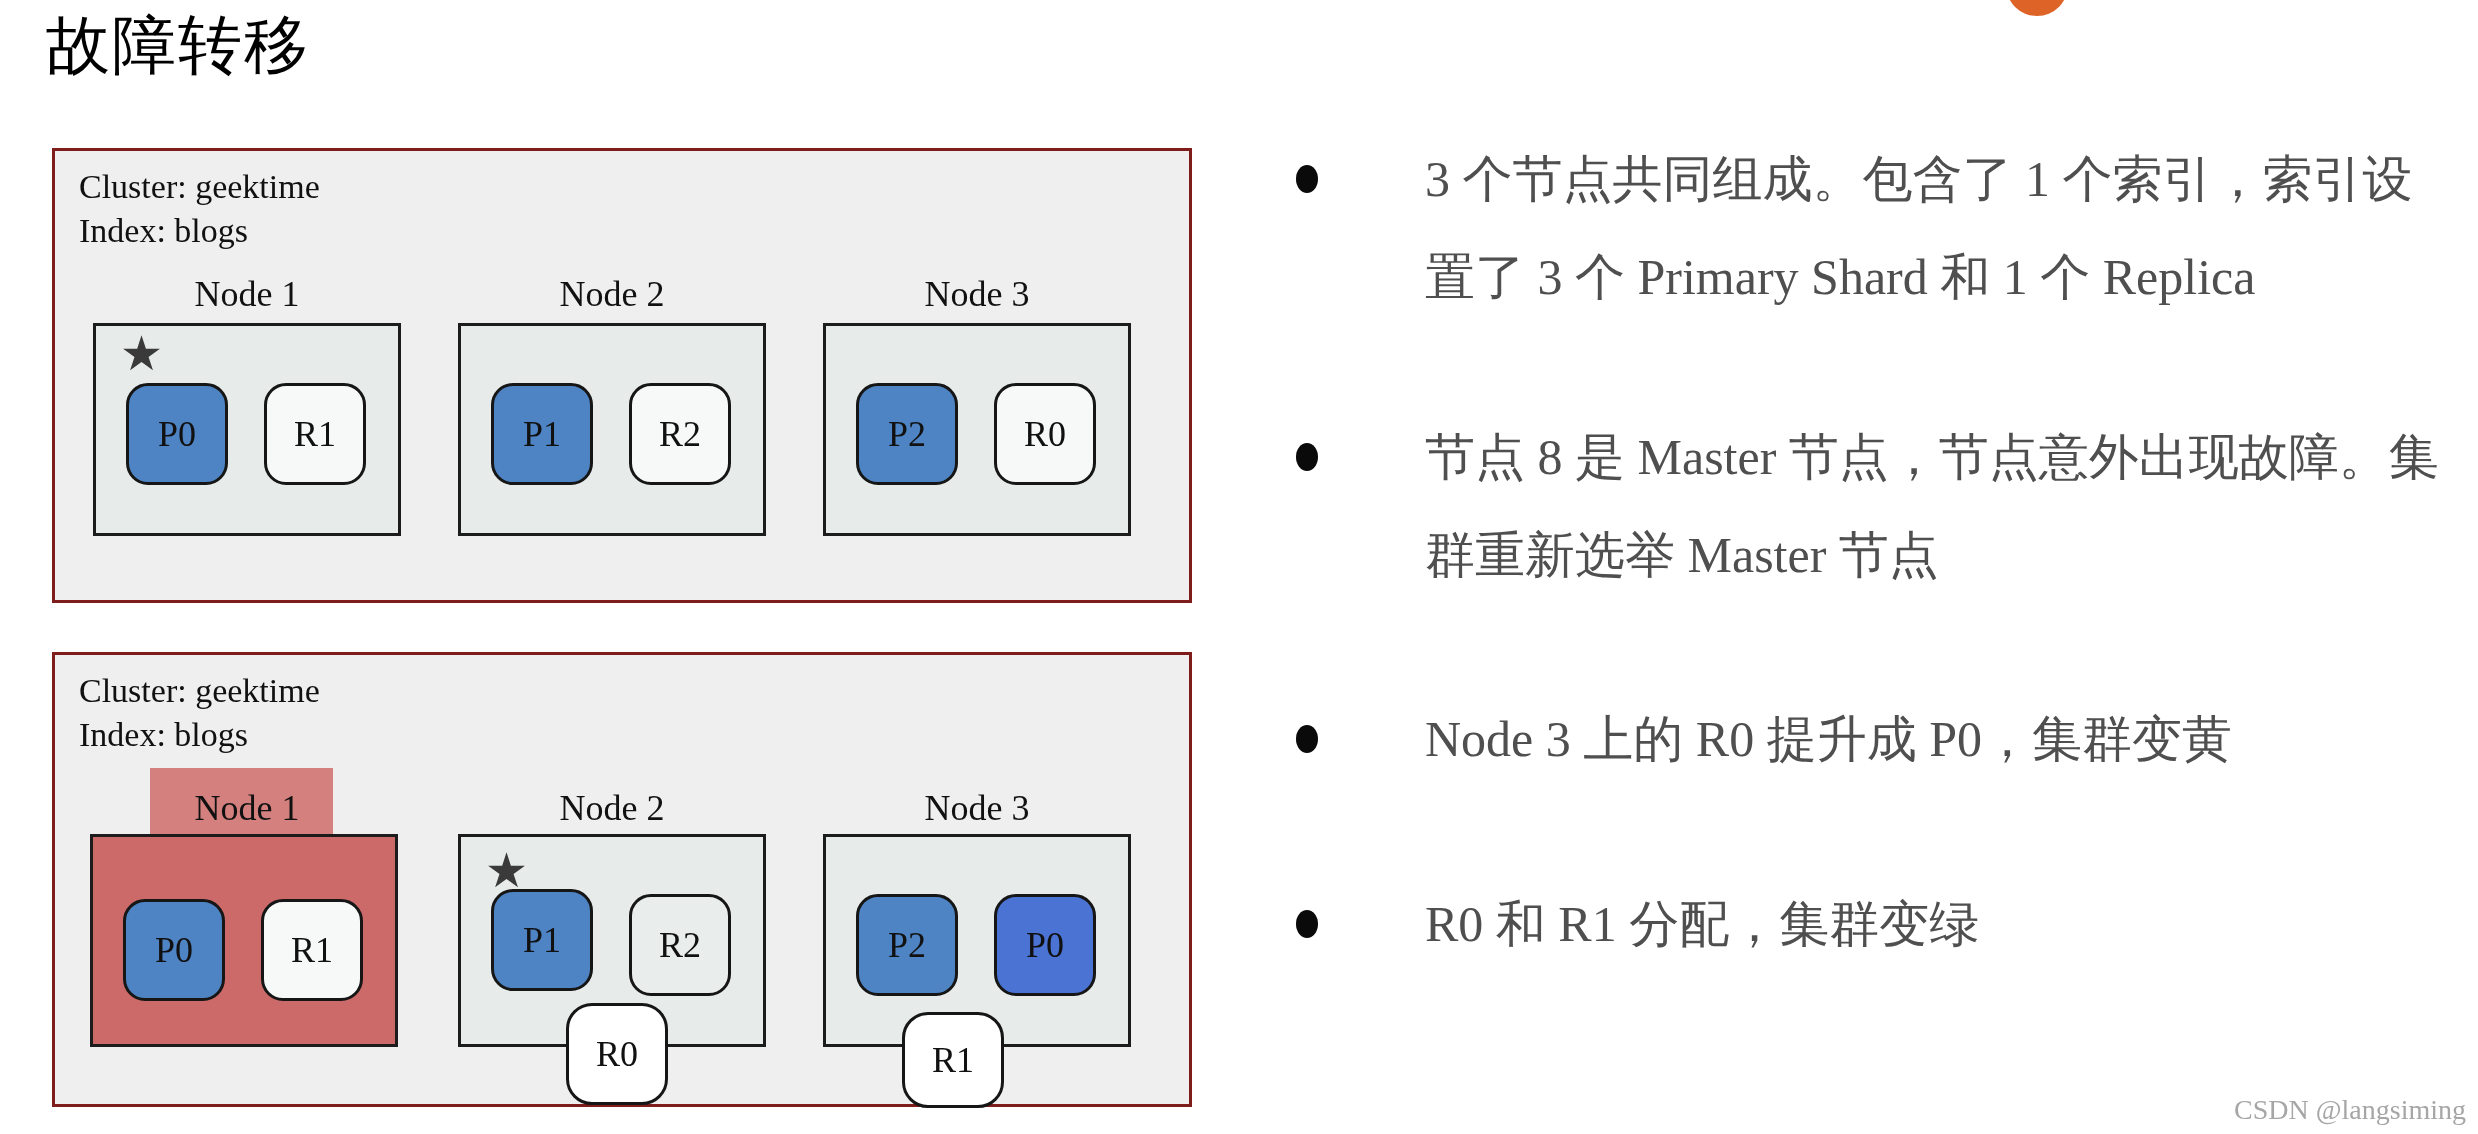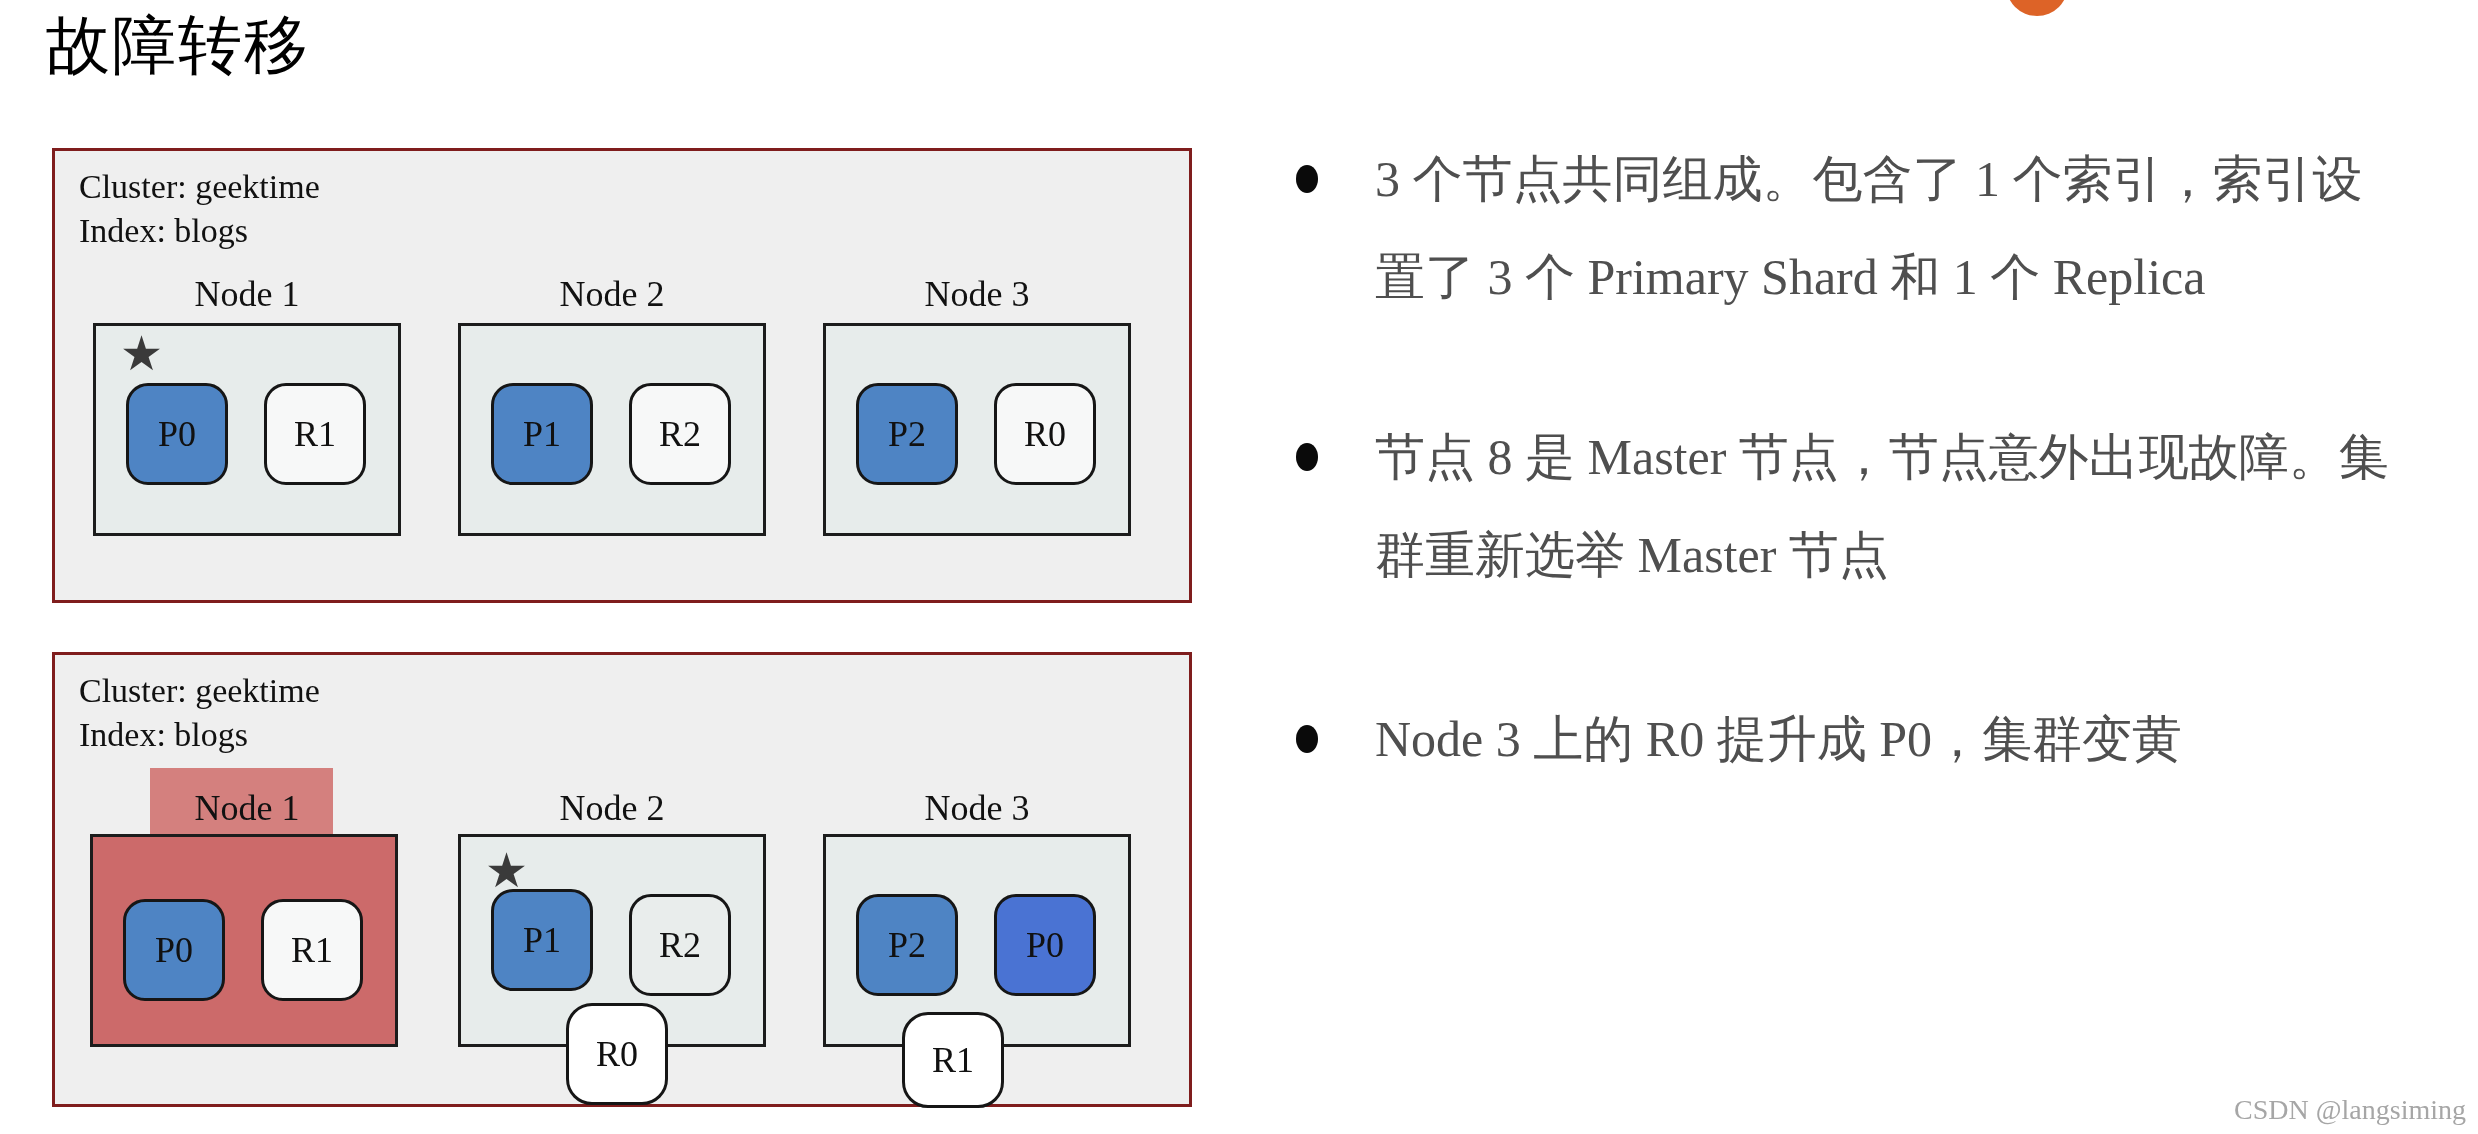--- a/index.html
+++ b/index.html
@@ -28,21 +28,21 @@
   .shard.promoted{background:#4a73d3;}
   .shard.replica{background:#f7f8f8;}
   .shard.replica-dim{background:#e9edec;}
   .shard.hanging{background:#ffffff;border-radius:26px;z-index:3;}
   .sp1{left:30px;top:57px;}
   .sp2{left:168px;top:57px;}
 
   .bullets{position:absolute;left:1296px;top:130px;width:1182px;}
   .bullet{display:flex;align-items:flex-start;}
   .bullet-dot{flex:0 0 auto;width:22px;height:28px;border-radius:50%;background:#0a0a0a;margin-top:35px;}
-  .bullet-text{margin-left:57px;font-size:50px;line-height:98px;color:#4f4f4f;white-space:nowrap;}
+  .bullet-text{margin-left:107px;font-size:50px;line-height:98px;color:#4f4f4f;white-space:nowrap;}
   .b2{margin-top:82px;}
   .b3{margin-top:86px;}
   .b4{margin-top:87px;}
 
   .watermark{position:absolute;right:12px;bottom:8px;font-size:28px;color:#a6a6a6;}
 </style>
 </head>
 <body>
 
 <div class="slide">
@@ -120,16 +120,22 @@
         <div>节点 8 是 Master 节点，节点意外出现故障。集</div>
         <div>群重新选举 Master 节点</div>
       </div>
     </div>
     <div class="bullet b3">
       <span class="bullet-dot"></span>
       <div class="bullet-text">
         <div>Node 3 上的 R0 提升成 P0，集群变黄</div>
       </div>
     </div>
+    <div class="bullet b4">
+      <span class="bullet-dot"></span>
+      <div class="bullet-text">
+        <div>R0 和 R1 分配，集群变绿</div>
+      </div>
+    </div>
   </div>
 
   <div class="watermark">CSDN @langsiming</div>
 </div>
 
 </body></html>

